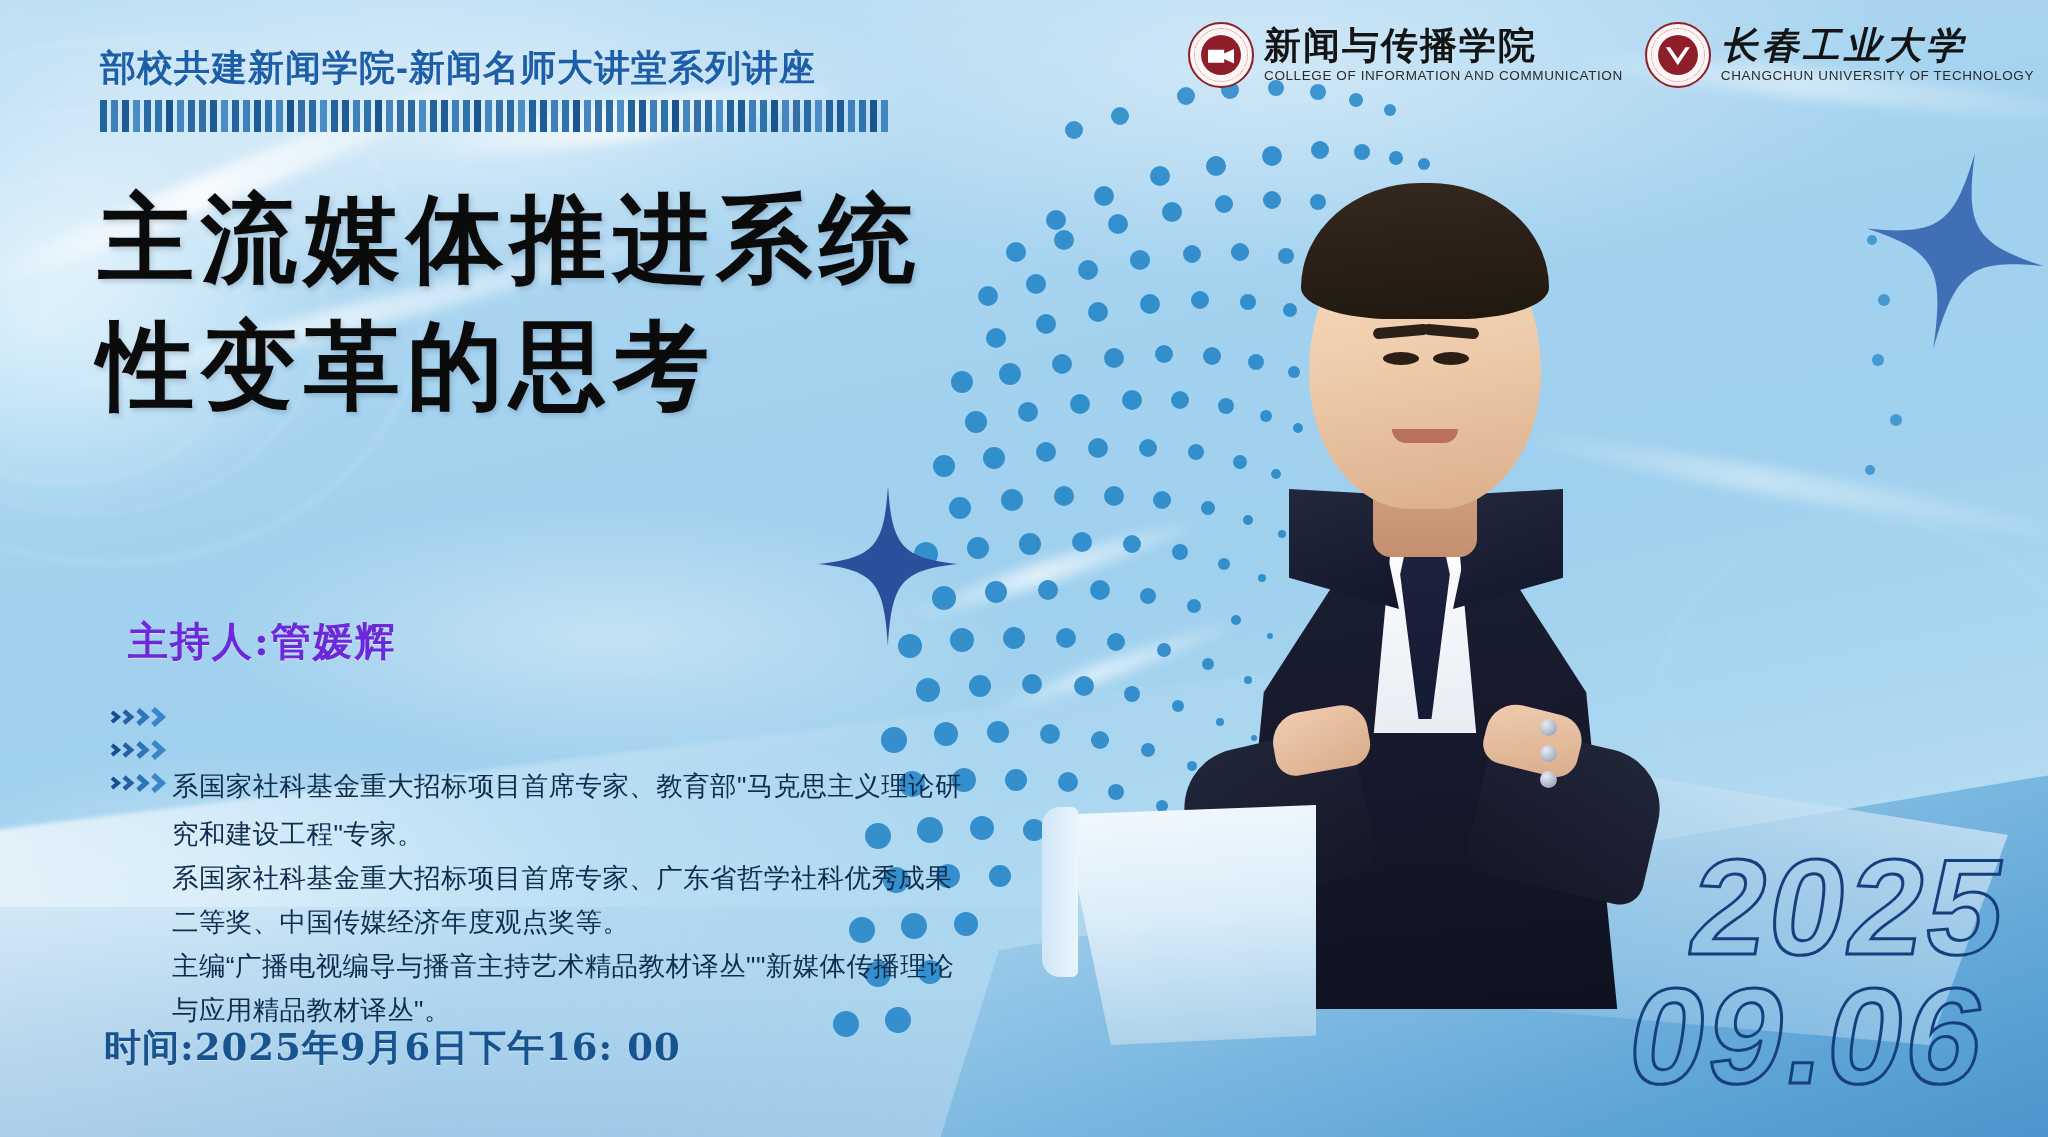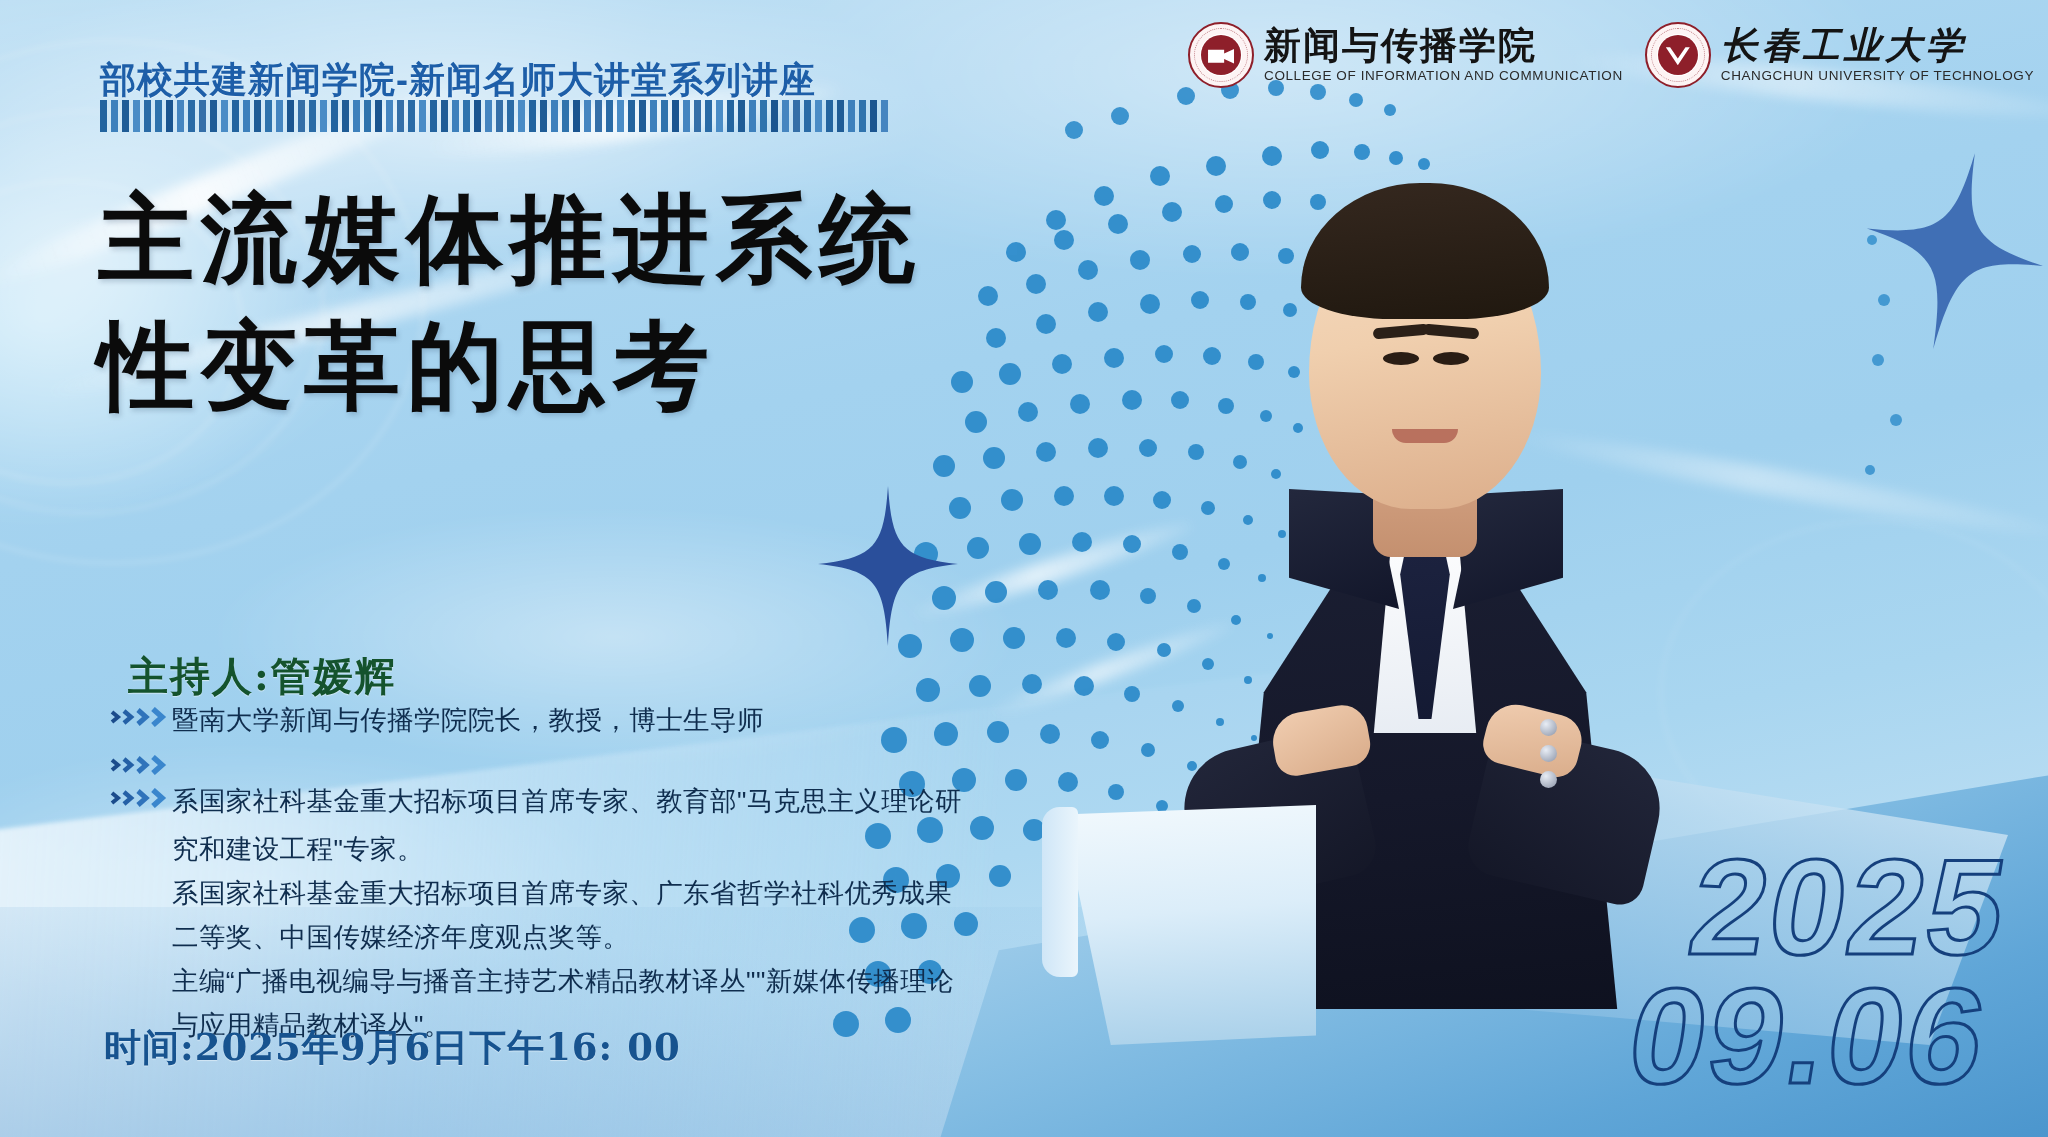--- a/index.html
+++ b/index.html
@@ -103,21 +103,21 @@
     position: absolute;
     left: 1042px; bottom: 160px;
     width: 36px; height: 170px;
     background: linear-gradient(to right, #cfe6f7, #eaf5fc);
     border-radius: 18px 6px 6px 18px;
   }
 
   
   .header-title {
     position: absolute;
-    left: 100px; top: 56px;
+    left: 100px; top: 44px;
     font-size: 36px;
     font-weight: 700;
     color: #1d5ea8;
     letter-spacing: 1px;
     white-space: nowrap;
     text-shadow: 0 1px 0 rgba(255,255,255,0.35);
   }
   .barcode {
     position: absolute;
     left: 100px; top: 100px;
@@ -220,25 +220,25 @@
   .speaker-pill span {
     font-family: "DejaVu Serif", "Liberation Serif", serif;
     font-weight: 700;
     font-size: 43px;
     color: #19579f;
     letter-spacing: 2px;
     white-space: nowrap;
   }
   .host-line {
     position: absolute;
-    left: 128px; top: 649px;
+    left: 128px; top: 614px;
     font-family: "DejaVu Serif", "Liberation Serif", serif;
     font-weight: 700;
     font-size: 40px;
-    color: #14532d;
+    color: #6d28d9;
     letter-spacing: 2px;
     text-shadow: 0 1px 1px rgba(255,255,255,0.5);
   }
 
   
   .bio {
     position: absolute;
     left: 110px; top: 698px;
     width: 920px;
   }
@@ -747,21 +747,20 @@
       <span class="chev">
         <svg width="60" height="20" viewBox="0 0 60 20">
             <g fill="none" stroke-linejoin="miter">
           <path d="M2 5 L8 10 L2 15" stroke="#1b4c8c" stroke-width="4"></path>
           <path d="M14 4 L21 10 L14 16" stroke="#2460a6" stroke-width="4.5"></path>
           <path d="M28 3 L36 10 L28 17" stroke="#2f73bb" stroke-width="5"></path>
           <path d="M43 2 L52 10 L43 18" stroke="#3a86cd" stroke-width="5.5"></path>
         </g>
           </svg>
       </span>
-      <span class="bio-text">暨南大学新闻与传播学院院长，教授，博士生导师</span>
     </div>
     <div class="bio-row">
       <span class="chev">
         <svg width="60" height="20" viewBox="0 0 60 20">
             <g fill="none" stroke-linejoin="miter">
           <path d="M2 5 L8 10 L2 15" stroke="#1b4c8c" stroke-width="4"></path>
           <path d="M14 4 L21 10 L14 16" stroke="#2460a6" stroke-width="4.5"></path>
           <path d="M28 3 L36 10 L28 17" stroke="#2f73bb" stroke-width="5"></path>
           <path d="M43 2 L52 10 L43 18" stroke="#3a86cd" stroke-width="5.5"></path>
         </g>

